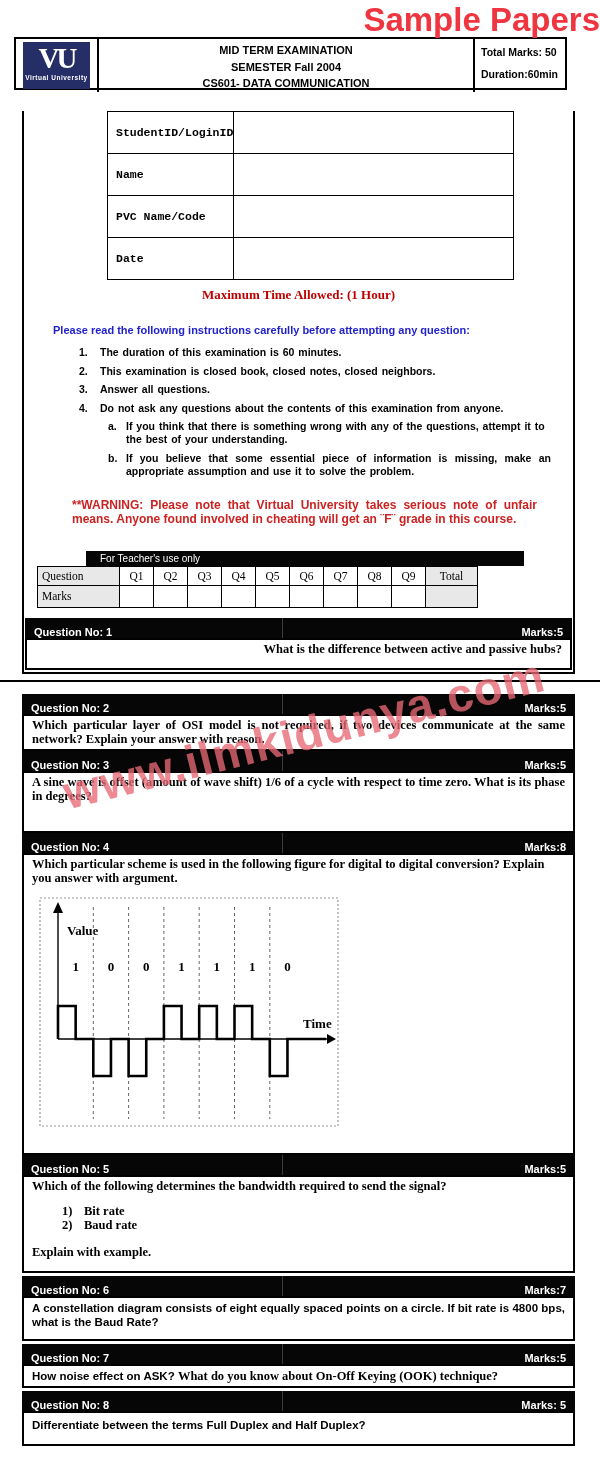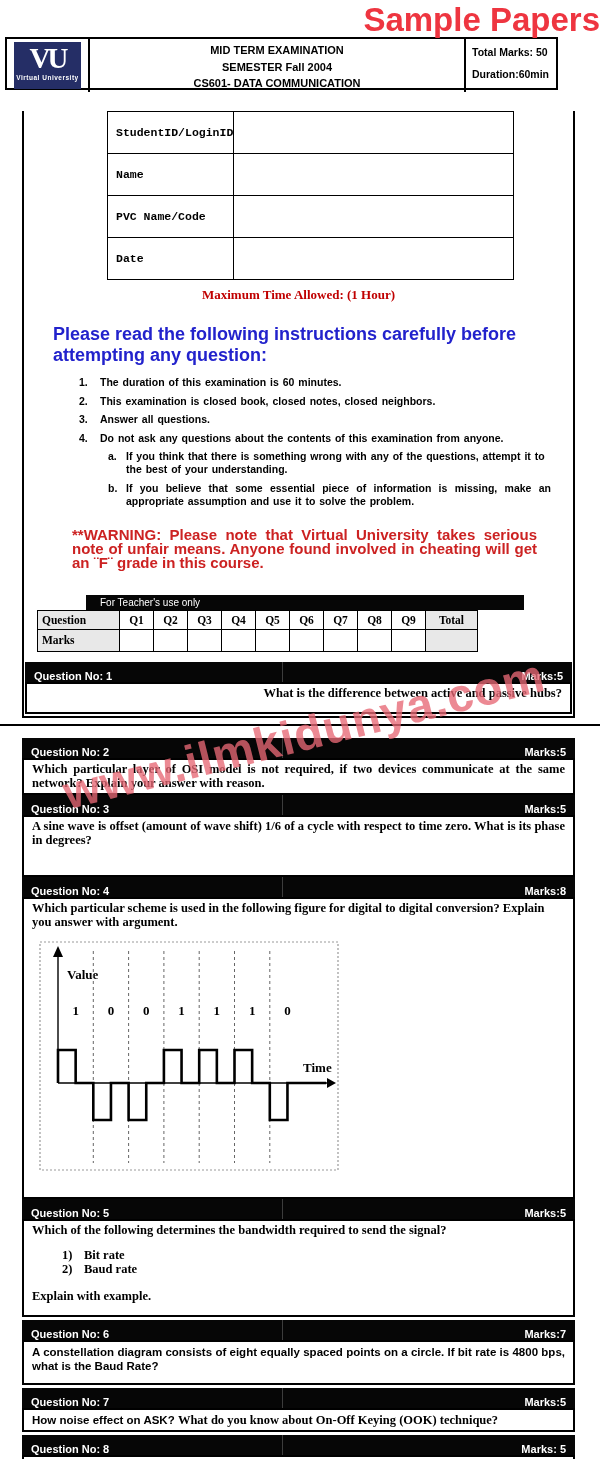--- a/index.html
+++ b/index.html
@@ -4,21 +4,21 @@
 <style>
   * { margin:0; padding:0; box-sizing:border-box; }
   html,body { background:#fff; }
   body { width:600px; height:1459px; overflow:hidden; position:relative;
          font-family:"Liberation Sans", sans-serif; color:#000; }
 
   .title { text-align:right; padding-top:1px; font-weight:bold; font-size:33px;
            color:#ee3540; letter-spacing:0px; height:37px; }
 
   
-  .hdr { margin-left:5px; width:553px; height:53px; border:2px solid #000;
+  .hdr { margin-left:14px; width:553px; height:53px; border:2px solid #000;
          display:grid; grid-template-columns:83px 1fr 90px; }
   .hdr-logo-cell { border-right:2px solid #000; display:flex; align-items:center; justify-content:center; }
   .logo { width:67px; height:47px; background:#252e66; display:flex; flex-direction:column;
           align-items:center; justify-content:flex-start; }
   .logo-vu { color:#fff; font-family:"Liberation Serif",serif; font-size:29px; line-height:32px;
              letter-spacing:-3px; font-weight:bold; }
   .logo-cap { color:#fff; font-size:6.5px; font-weight:bold; letter-spacing:0.5px; }
   .hdr-center { border-right:2px solid #000; text-align:center; font-weight:bold; font-size:11px;
                 padding-top:3px; line-height:16.5px; }
   .hdr-right { font-weight:bold; font-size:10.5px; padding:7px 0 0 6px; }
@@ -30,40 +30,40 @@
 
   .stu-table { margin:21px 0 0 83px; border-collapse:collapse; }
   .stu-table td { border:1.5px solid #000; height:42px; vertical-align:middle; }
   .stu-label { width:110px; font-family:Liberation Mono, monospace; font-weight:bold;
                font-size:11.5px; padding-left:8px; }
   .stu-value { width:280px; }
 
   .max-time { margin-top:7px; text-align:center; font-family:"Liberation Serif",serif;
               font-weight:bold; font-size:13px; color:#c00000; }
 
-  .inst-head { margin:21px 0 0 29px; font-weight:bold; font-size:18px; color:#2222cc; }
+  .inst-head { margin:21px 0 0 29px; font-weight:bold; font-size:11px; color:#2222cc; }
 
   .inst-list { margin-top:10px; }
   .inst-item { display:flex; margin:0 0 5.5px 55px; font-weight:bold; font-size:10.5px;
                line-height:13px; word-spacing:1px; }
   .inst-item .num { width:21px; flex:none; }
   .inst-item .txt { width:452px; }
   .inst-sub { margin-left:84px; }
   .inst-sub .num { width:18px; }
   .inst-sub .txt { width:425px; }
   .just { text-align:justify; }
 
-  .warning { margin:20px 36px 0 48px; font-weight:bold; font-size:15px; line-height:14px;
+  .warning { margin:20px 36px 0 48px; font-weight:bold; font-size:12px; line-height:14px;
              color:#cc2222; text-align:justify; }
 
   
   .t-cap { margin:25px 0 0 62px; width:438px; height:15px; background:#060606; color:#fff;
            font-size:10px; line-height:15px; padding-left:14px; }
   .t-table { margin-left:13px; border-collapse:collapse; font-family:"Liberation Serif",serif;
-             font-size:11.5px;font-weight:bold; }
+             font-size:11.5px; }
   .t-table td { border:1.5px solid #000; height:19px; padding:0 4px; }
   .t-table .gray { background:#e8e8e8; }
   .t-q { width:82px; }
   .t-c { width:34px; text-align:center; }
   .t-tot { width:52px; text-align:center; }
   .t-marks td { height:22px; }
 
   
   .qblock { margin:0 0 0 0; }
   .qbar { height:20px; background:#060606; color:#fff; display:flex; align-items:flex-end;

